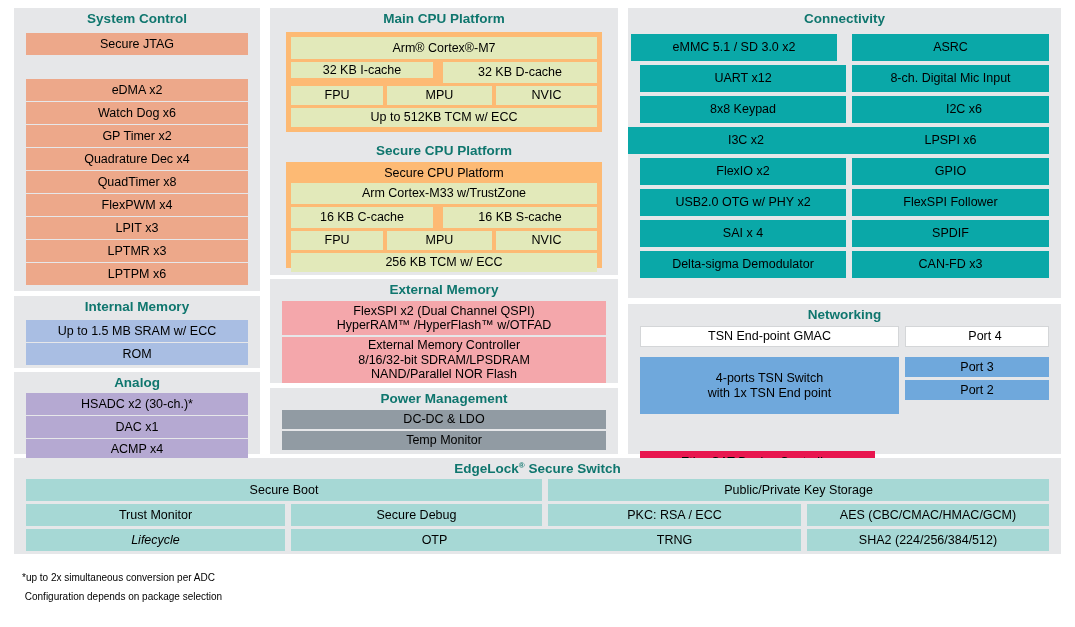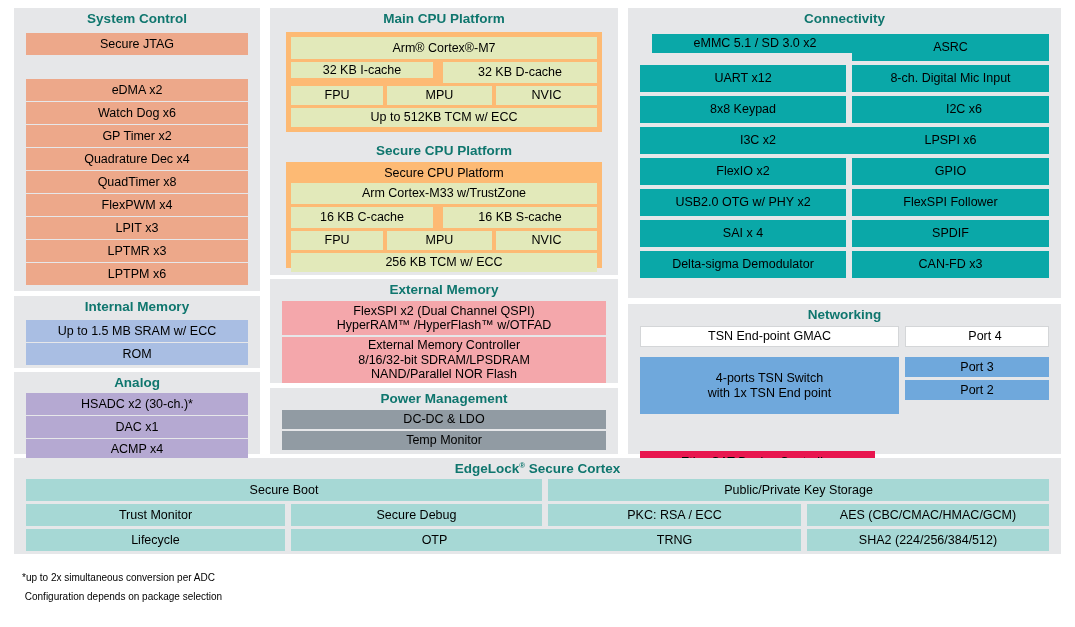--- a/index.html
+++ b/index.html
@@ -151,24 +151,24 @@
 
 <div class="panel" style="left:270px; top:388px; width:348px; height:66px;">
   <div class="panel-title">Power Management</div>
   <div class="c-gray blk" style="position:absolute; left:12px; top:22px; width:324px; height:19px;">DC-DC &amp; LDO</div>
   <div class="c-gray blk" style="position:absolute; left:12px; top:43px; width:324px; height:19px;">Temp Monitor</div>
 </div>
 
 <div class="panel" style="left:628px; top:8px; width:433px; height:290px;">
   <div class="panel-title">Connectivity</div>
 
-  <div class="c-teal blk" style="position:absolute; left:24px; top:26px;  width:206px; height:19px;">eMMC 5.1 / SD 3.0 x2</div>
+  <div class="c-teal blk" style="position:absolute; left:3px; top:26px;  width:206px; height:27px;">eMMC 5.1 / SD 3.0 x2</div>
   <div class="c-teal blk" style="position:absolute; left:12px; top:57px;  width:206px; height:27px;">UART x12</div>
   <div class="c-teal blk" style="position:absolute; left:12px; top:88px;  width:206px; height:27px;">8x8 Keypad</div>
-  <div class="c-teal blk" style="position:absolute; left:12px; top:119px; width:236px; height:27px;">I3C x2</div>
+  <div class="c-teal blk" style="position:absolute; left:0; top:119px; width:236px; height:27px;">I3C x2</div>
   <div class="c-teal blk" style="position:absolute; left:12px; top:150px; width:206px; height:27px;">FlexIO x2</div>
   <div class="c-teal blk" style="position:absolute; left:12px; top:181px; width:206px; height:27px;">USB2.0 OTG w/ PHY x2</div>
   <div class="c-teal blk" style="position:absolute; left:12px; top:212px; width:206px; height:27px;">SAI x 4</div>
   <div class="c-teal blk" style="position:absolute; left:12px; top:243px; width:206px; height:27px;">Delta-sigma Demodulator</div>
 
   <div class="c-teal blk" style="position:absolute; left:224px; top:26px;  width:197px; height:27px;">ASRC</div>
   <div class="c-teal blk" style="position:absolute; left:224px; top:57px;  width:197px; height:27px;">8-ch. Digital Mic Input</div>
   <div class="c-teal blk" style="position:absolute; left:224px; top:88px;  width:197px; height:27px;padding-left:27px;">I2C x6</div>
   <div class="c-teal blk" style="position:absolute; left:224px; top:119px; width:197px; height:27px;">LPSPI x6</div>
   <div class="c-teal blk" style="position:absolute; left:224px; top:150px; width:197px; height:27px;">GPIO</div>
@@ -190,31 +190,31 @@
 
   <div class="c-crimson blk" style="position:absolute; left:12px; top:115px; width:235px; height:23px; color:#000000;margin-top:32px;">EtherCAT Device Controller</div>
 
   <div class="c-netblue blk" style="position:absolute; left:277px; top:53px; width:144px; height:20px;">Port 3</div>
   <div class="c-netblue blk" style="position:absolute; left:277px; top:76px; width:144px; height:20px;">Port 2</div>
 
 </div>
 
 <div class="panel" style="left:14px; top:458px; width:1047px; height:96px;">
   <div class="panel-title">
-    <span>EdgeLock</span><sup>®</sup><span> Secure Cortex</span>
+    <span>EdgeLock</span><sup>®</sup><span> Secure Switch</span>
   </div>
 
   <div class="c-mint blk" style="position:absolute; left:12px;  top:21px; width:516px; height:22px;">Secure Boot</div>
   <div class="c-mint blk" style="position:absolute; left:534px; top:21px; width:501px; height:22px;">Public/Private Key Storage</div>
 
   <div class="c-mint blk" style="position:absolute; left:12px;  top:46px; width:259px; height:22px;">Trust Monitor</div>
   <div class="c-mint blk" style="position:absolute; left:277px; top:46px; width:251px; height:22px;">Secure Debug</div>
   <div class="c-mint blk" style="position:absolute; left:534px; top:46px; width:253px; height:22px;">PKC: RSA / ECC</div>
   <div class="c-mint blk" style="position:absolute; left:793px; top:46px; width:242px; height:22px;">AES (CBC/CMAC/HMAC/GCM)</div>
 
-  <div class="c-mint blk" style="position:absolute; left:12px;  top:71px; width:259px; height:22px;">Lifecycle</div>
+  <div class="c-mint blk" style="position:absolute; left:12px;  top:71px; width:259px; height:22px;font-style:italic;">Lifecycle</div>
   <div class="c-mint blk" style="position:absolute; left:277px; top:71px; width:287px; height:22px;">OTP</div>
   <div class="c-mint blk" style="position:absolute; left:534px; top:71px; width:253px; height:22px;">TRNG</div>
   <div class="c-mint blk" style="position:absolute; left:793px; top:71px; width:242px; height:22px;">SHA2 (224/256/384/512)</div>
 </div>
 
 <div class="footnote" style="left:22px; top:568px;">*up to 2x simultaneous conversion per ADC</div>
 <div class="footnote" style="left:22px; top:587px;"> Configuration depends on package selection</div>
 
 </body></html>

